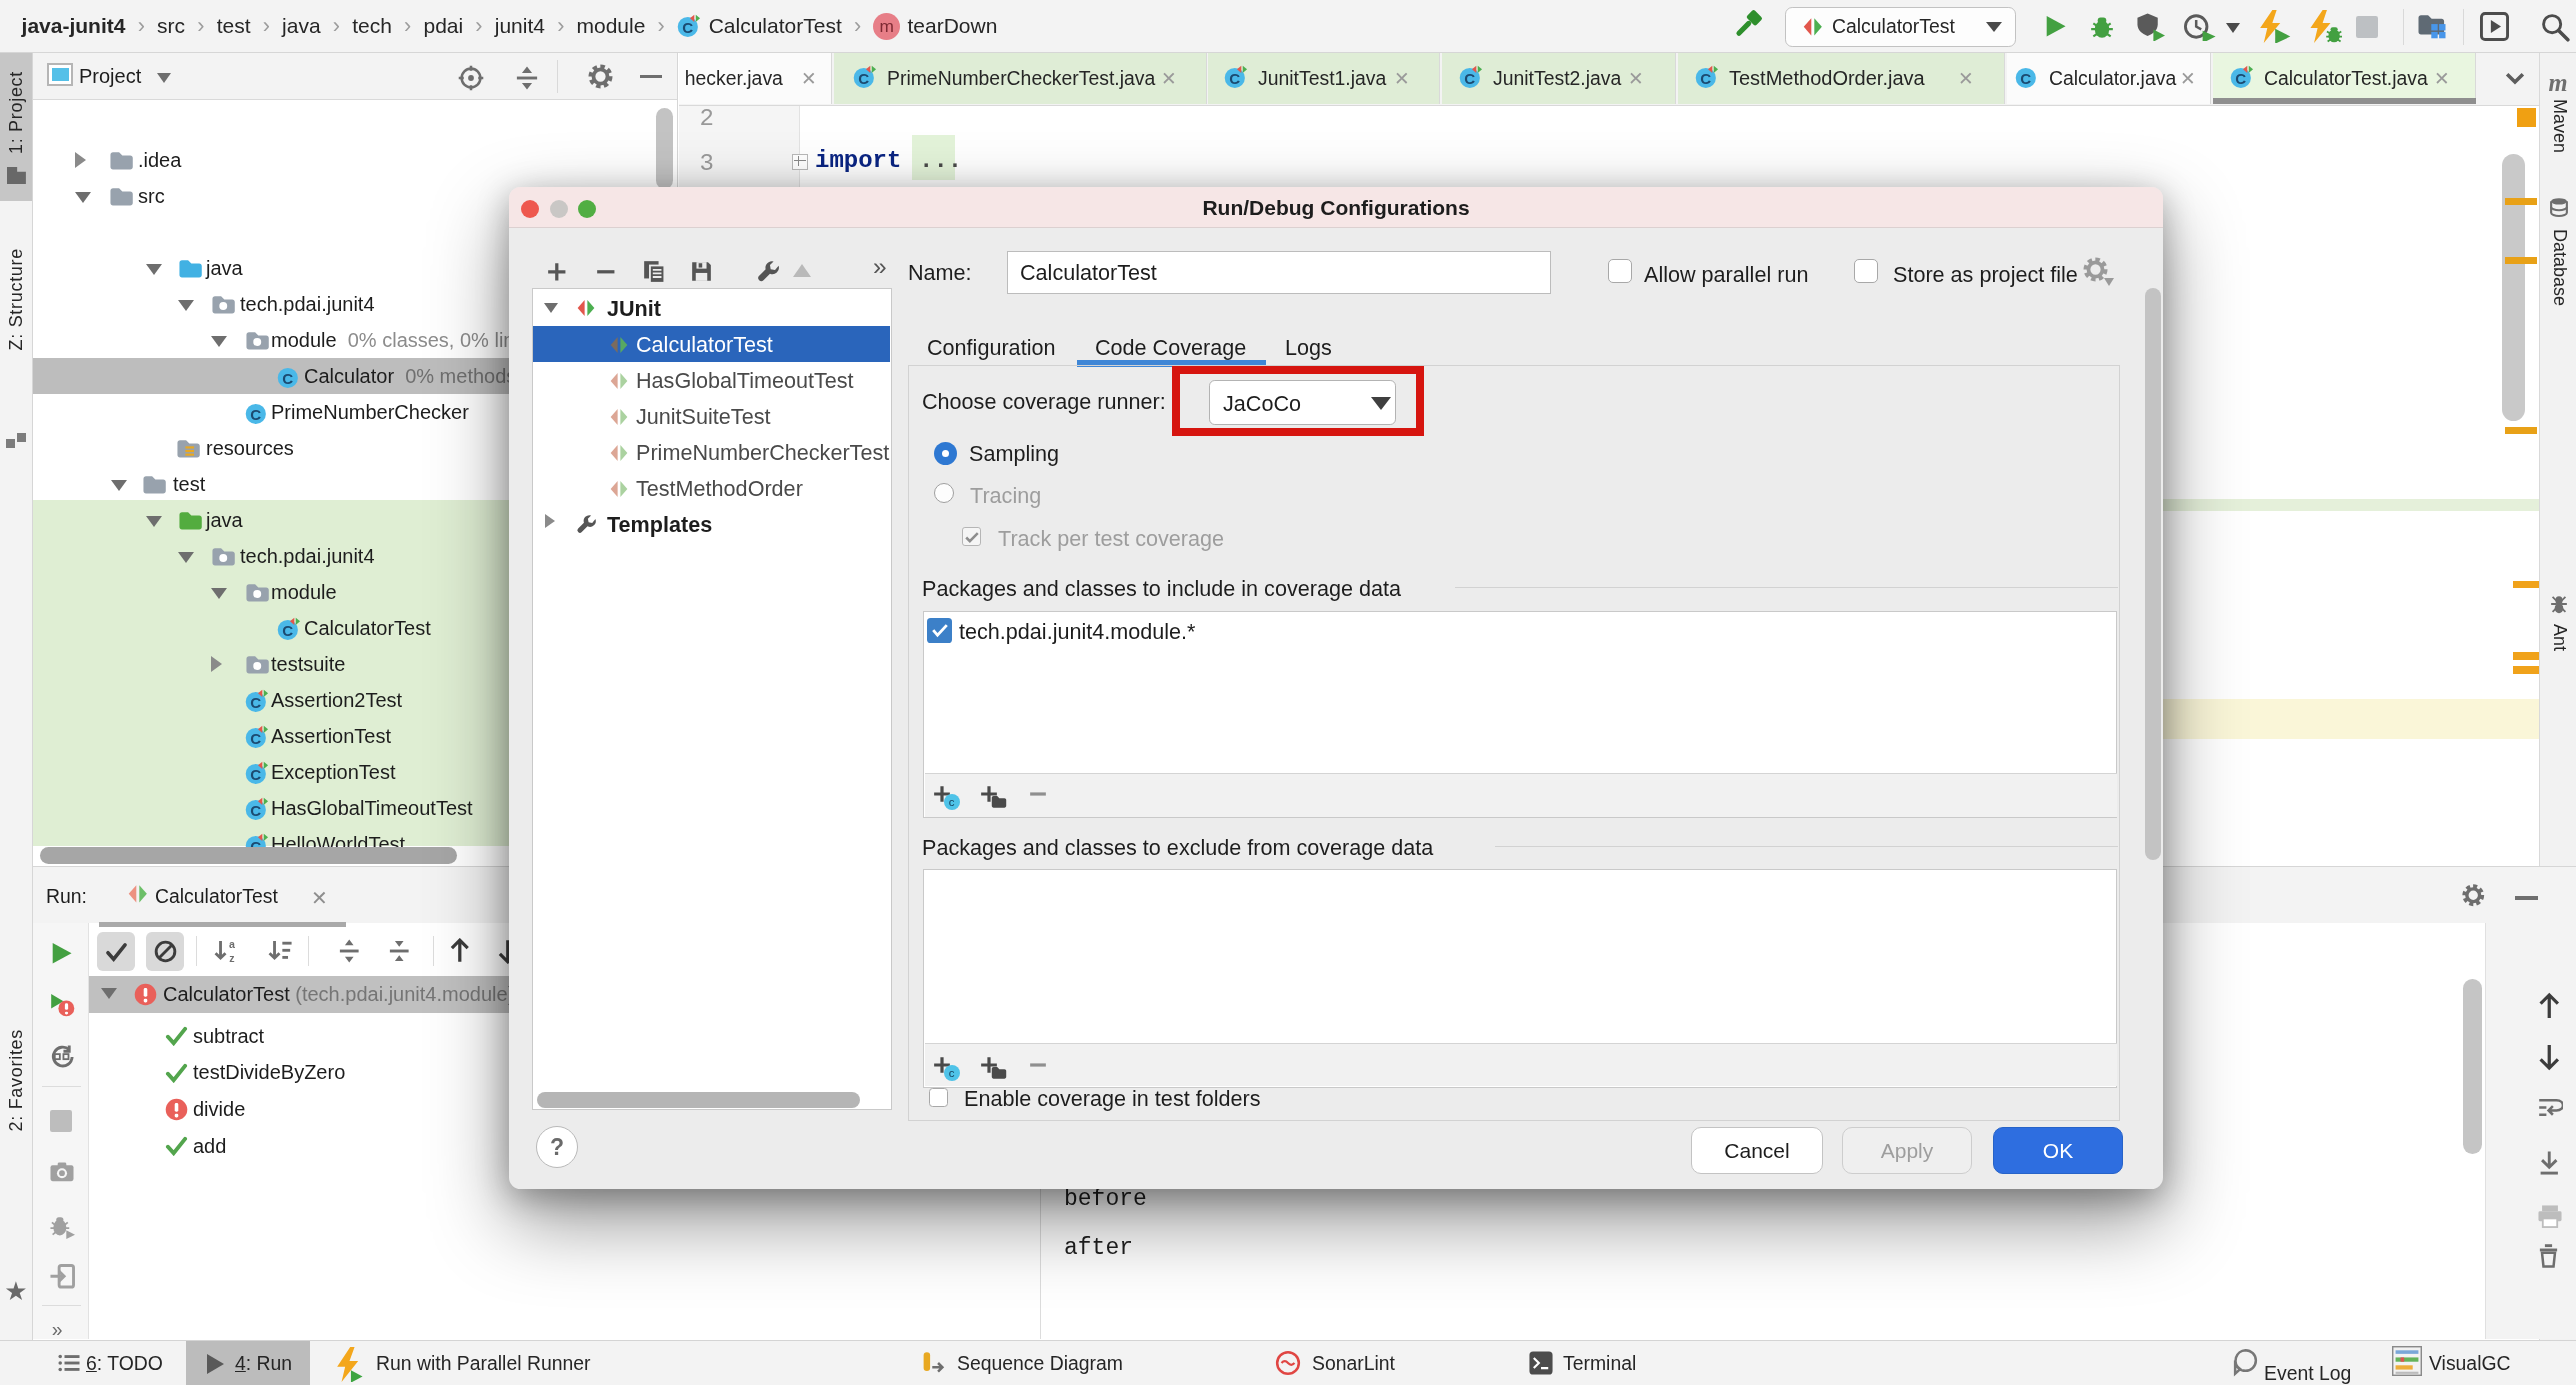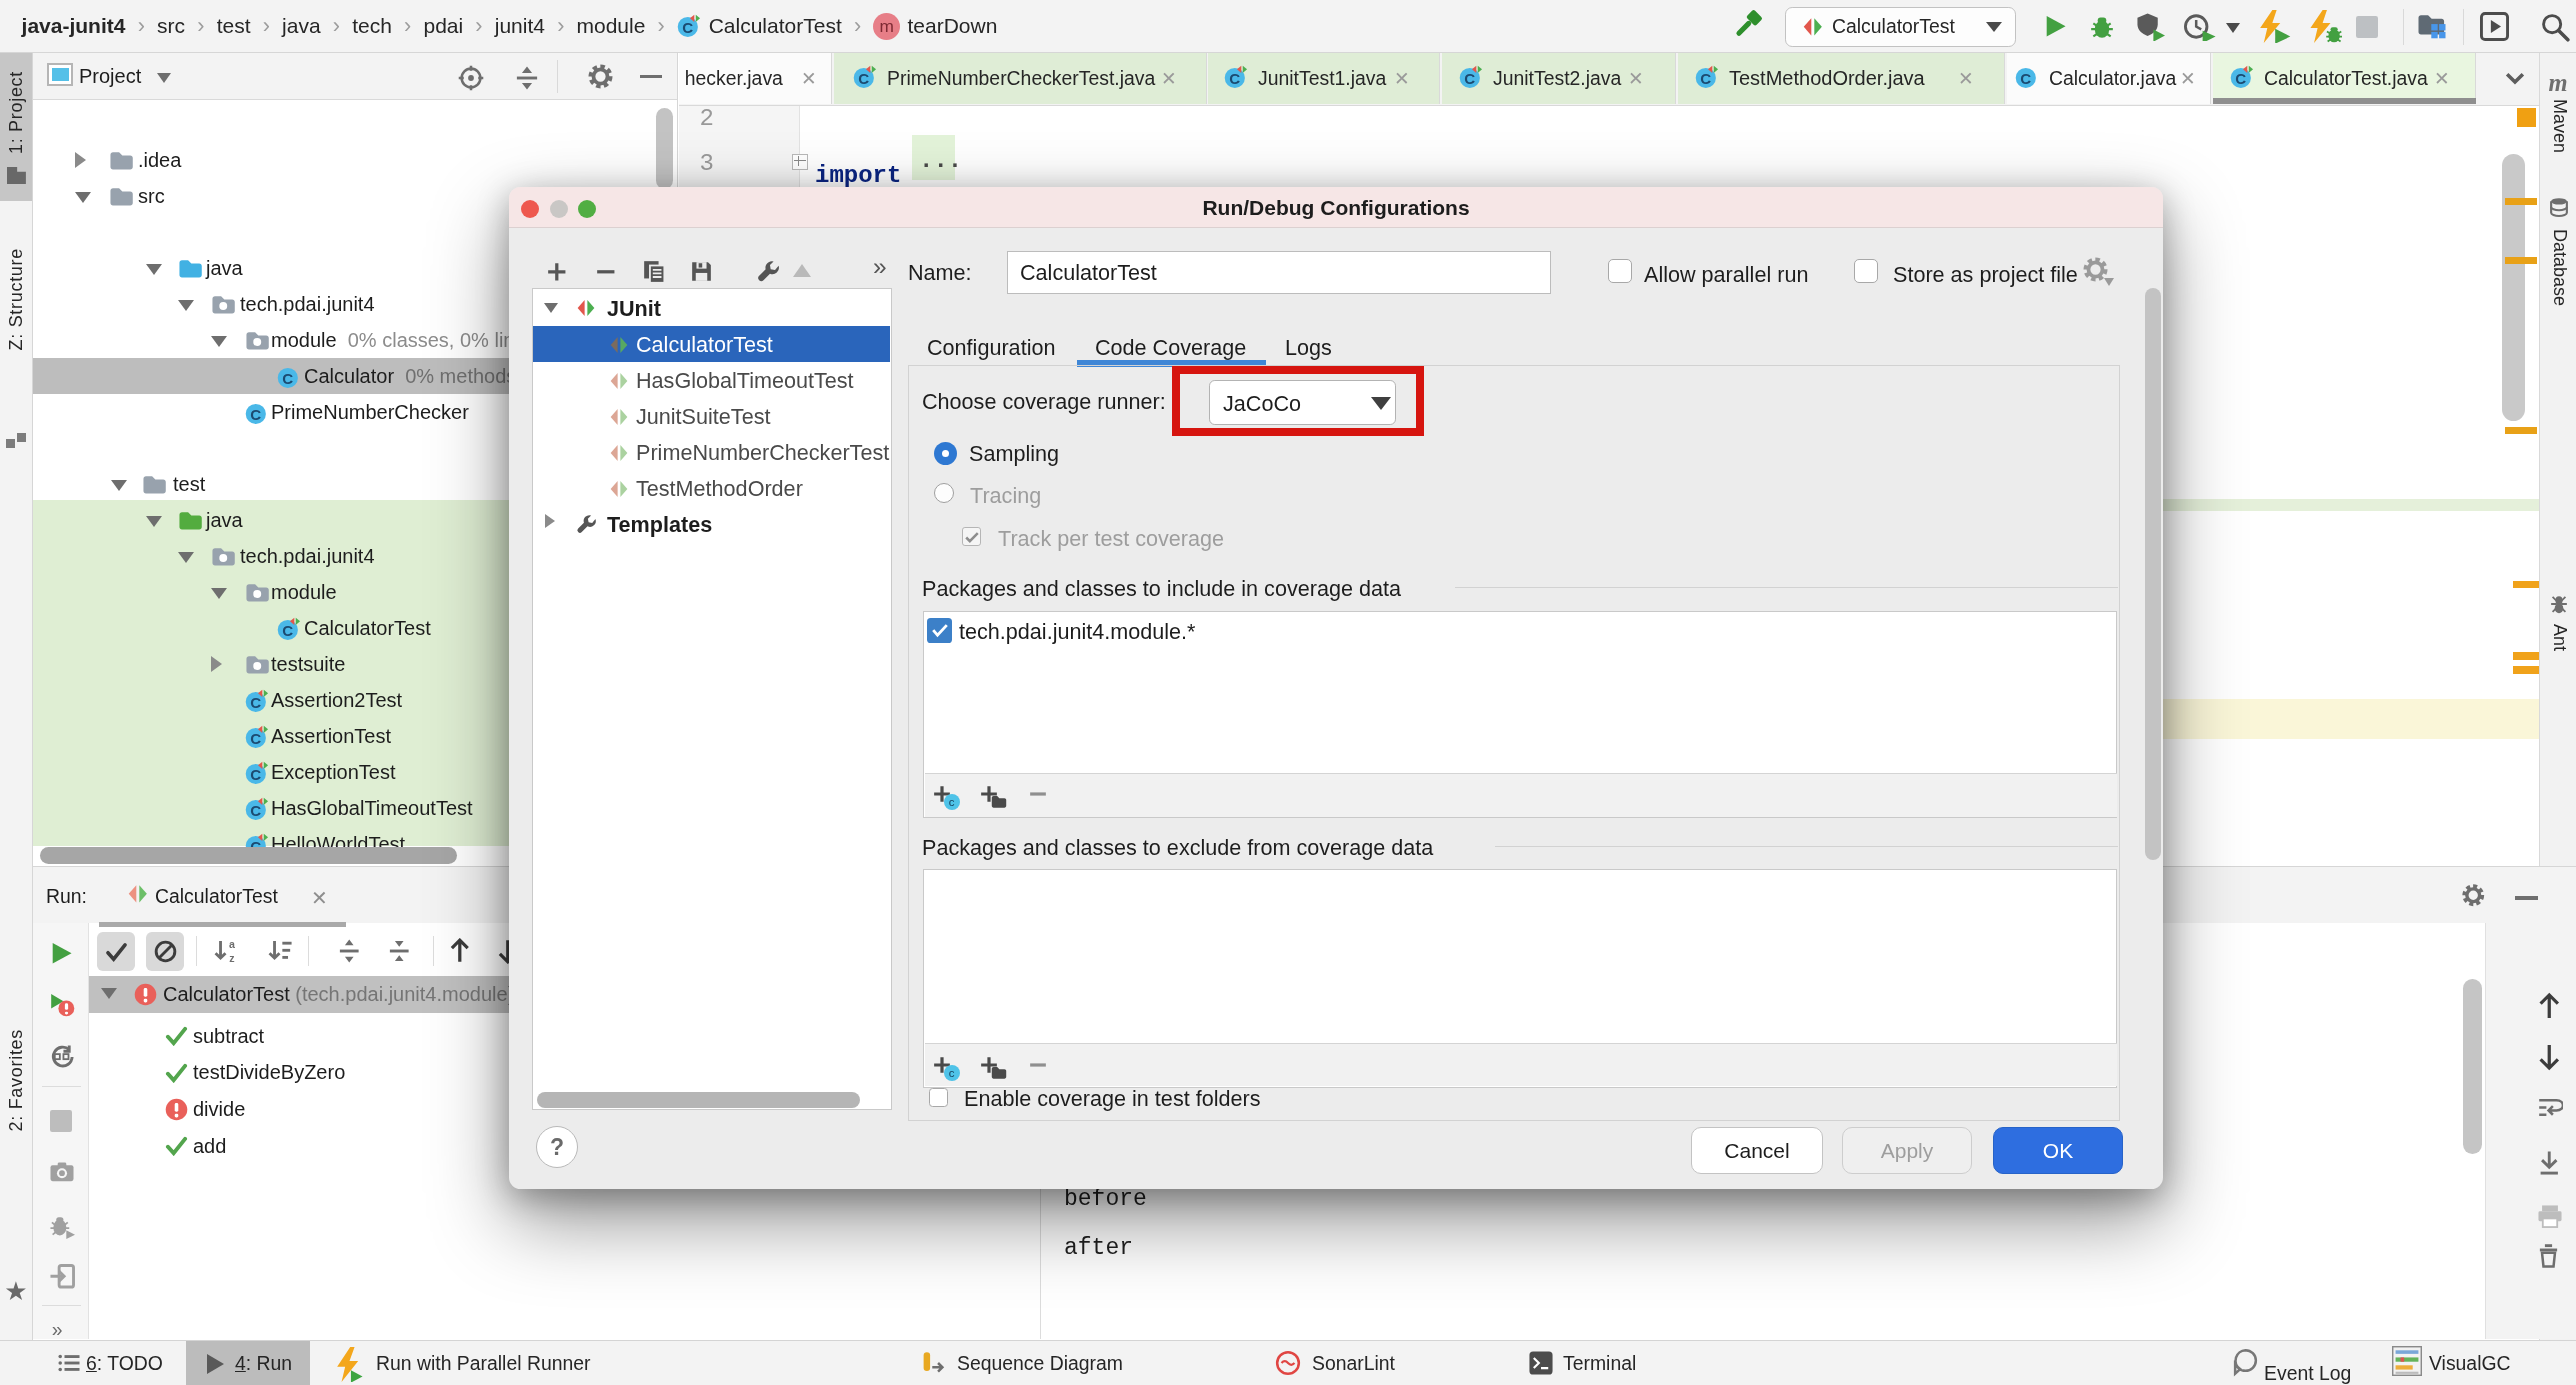--- a/index.html
+++ b/index.html
@@ -326,20 +326,31 @@
       </div>
       <div class="a" style="left:0;top:341px;width:645px;height:36px;">
         <div class="a" style="left:212px;top:6.5px;">
           <svg width="24.5" height="24.5" viewBox="0 0 34 34" style="font-size:28px">
             <circle cx="15" cy="18" r="14" fill="#4ab8e8"></circle>
             <text x="15" y="26" font-size="21" text-anchor="middle" fill="#1b4a71" font-weight="bold" font-family="Liberation Sans">C</text>
           </svg>
         </div>
         <div class="a" style="left:238px;top:0;height:36px;line-height:36px;white-space:nowrap;">PrimeNumberChecker</div>
       </div>
+      <div class="a" style="left:0;top:377px;width:645px;height:36px;">
+        <div class="a" style="left:143px;top:6.5px;">
+          <svg width="24.5" height="21.6" viewBox="0 0 34 30">
+            <path d="M2 8 c0-2 1.5-3.5 3.5-3.5 h8.5 l4.5 4.5 h11 c2 0 3.5 1.5 3.5 3.5 v12.5 c0 2-1.5 3.5-3.5 3.5 H5.5 c-2 0-3.5-1.5-3.5-3.5 z" fill="#98a2ad"></path>
+            <rect x="13" y="13" width="12" height="3" fill="#e8a821"></rect>
+            <rect x="13" y="18" width="12" height="3" fill="#e8a821"></rect>
+            <rect x="13" y="23" width="12" height="3" fill="#e8a821"></rect>
+          </svg>
+        </div>
+        <div class="a" style="left:173px;top:0;height:36px;line-height:36px;white-space:nowrap;">resources</div>
+      </div>
       <div class="a" style="left:0;top:413px;width:645px;height:36px;">
         <div class="a" style="left:78px;top:13.7px;width:0;height:0;border-top:11.5px solid #6e6e6e;border-left:8px solid transparent;border-right:8px solid transparent;"></div>
         <div class="a" style="left:109px;top:6.5px;">
           <svg width="24.5" height="21.6" viewBox="0 0 34 30">
             <path d="M2 8 c0-2 1.5-3.5 3.5-3.5 h8.5 l4.5 4.5 h11 c2 0 3.5 1.5 3.5 3.5 v12.5 c0 2-1.5 3.5-3.5 3.5 H5.5 c-2 0-3.5-1.5-3.5-3.5 z" fill="#98a2ad"></path>
           </svg>
         </div>
         <div class="a" style="left:140px;top:0;height:36px;line-height:36px;white-space:nowrap;">test</div>
       </div>
       <div class="a" style="left:0;top:449px;width:645px;height:36px;">
@@ -535,21 +546,21 @@
         <path d="M3 3 L14 14 L25 3" stroke="#5d5d5d" stroke-width="5" fill="none"></path>
       </svg>
     </div>
 
   <div class="a" style="left:0;top:53px;width:121px;height:761px;background:#f5f5f5;border-right:1.4px solid #e2e2e2;"></div>
   <div class="mono a" style="left:0;top:52px;width:35px;height:26px;font-size:24px;color:#999999;text-align:right;">2</div>
   <div class="mono a" style="left:0;top:97px;width:35px;height:26px;font-size:24px;color:#999999;text-align:right;">3</div>
   <div class="a" style="left:113px;top:101px;width:16px;height:16px;background:#fff;border:1.4px solid #b9b9b9;"></div>
   <div class="a" style="left:115px;top:107px;width:11.5px;height:1.4px;background:#8a8a8a;"></div>
   <div class="a" style="left:119px;top:103px;width:1.4px;height:10px;background:#8a8a8a;"></div>
-  <div class="mono a" style="left:136px;top:94px;font-size:24px;font-weight:bold;color:#0b2583;margin-top:15px;">import</div>
+  <div class="mono a" style="left:136px;top:94px;font-size:24px;font-weight:bold;color:#0b2583;">import</div>
   <div class="a" style="left:233px;top:82px;width:43px;height:45px;background:#e3f3d9;"></div>
   <div class="mono a" style="left:240px;top:94px;font-size:24px;font-weight:bold;color:#4a4a4a;">...</div>
 
   <div class="a" style="left:1484px;top:446px;width:377px;height:12.2px;background:#e5f0da;"></div>
   <div class="a" style="left:1484px;top:646px;width:377px;height:40px;background:#faf6d8;"></div>
 
   <div class="a" style="left:1838px;top:55px;width:18.7px;height:18.7px;background:#f0a012;"></div>
   <div class="a" style="left:1823px;top:101px;width:23px;height:267px;background:#c9c9c9;border-radius:11.5px;"></div>
   <div class="a" style="left:1826px;top:145px;width:32px;height:6.5px;background:#e8a117;"></div>
   <div class="a" style="left:1826px;top:204px;width:32px;height:6.5px;background:#e8a117;"></div>

